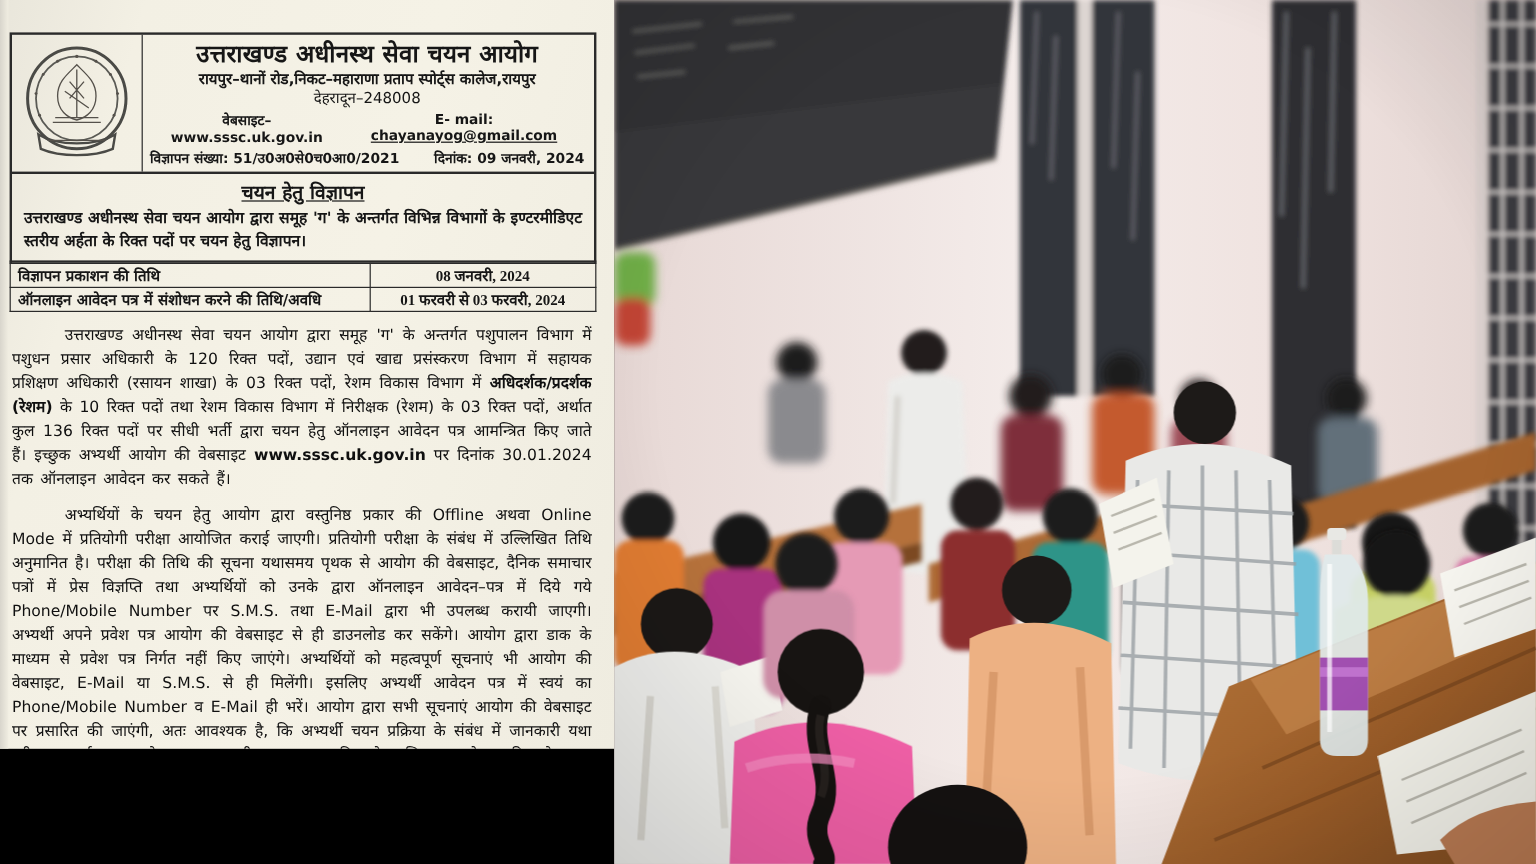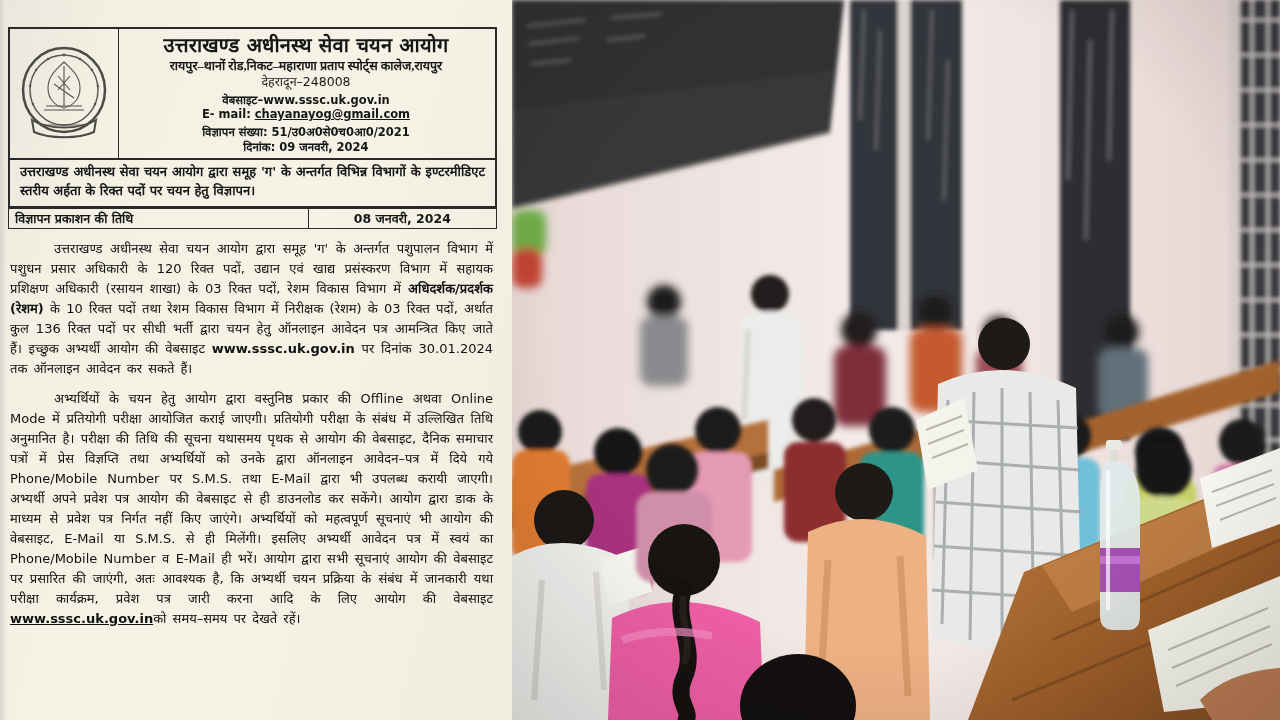--- a/index.html
+++ b/index.html
@@ -2,51 +2,51 @@
 <html><head>
 <meta charset="utf-8">
 <style>
   html,body{margin:0;padding:0;background:#000;}
   .stage{
     width:1280px;height:720px;display:flex;overflow:hidden;position:relative;
     font-family:"DejaVu Sans",sans-serif;
   }
   
   .doc-page{
-    width:512px;height:720px;flex:0 0 512px;position:relative;
+    width:512px;height:624px;flex:0 0 512px;position:relative;
     background:linear-gradient(105deg,#e9e6db 0%,#f3f0e4 18%,#f5f2e6 55%,#efece0 100%);
     color:#161616;overflow:hidden;
   }
   .doc-page::before{
     content:"";position:absolute;left:0;top:0;width:7px;height:100%;
     background:linear-gradient(90deg,#d8d5cc,#f0ede1);
   }
   .doc-inner{position:absolute;left:8px;top:27px;width:489px;}
   .hdr-box{
     border:2px solid #2a2a2a;display:flex;align-items:stretch;background:transparent;
   }
   .emblem-cell{width:108px;flex:0 0 108px;display:flex;align-items:center;justify-content:center;border-right:1.5px solid #2a2a2a;}
   .hdr-text{flex:1;padding:4px 6px 4px 4px;text-align:center;}
   .org-name{font-size:20px;font-weight:bold;letter-spacing:.2px;line-height:24px;}
-  .org-addr{font-size:12.5px;font-weight:bold;line-height:16px;margin-top:1px;font-family:Liberation Serif, serif;}
+  .org-addr{font-size:12.5px;font-weight:bold;line-height:16px;margin-top:1px;}
   .org-addr2{font-size:12.5px;font-weight:normal;line-height:15px;}
-  .hdr-row{display:flex;justify-content:space-between;font-size:11.5px;font-weight:bold;margin-top:3px;padding:0 2px;flex-direction:column;}
+  .hdr-row{display:flex;justify-content:space-between;font-size:11.5px;font-weight:bold;margin-top:3px;padding:0 2px;}
   .hdr-row .u{text-decoration:underline;}
   .title-box{
     border:2px solid #2a2a2a;border-top:none;padding:3px 10px 6px 10px;
   }
   .notice-title{text-align:center;font-size:16px;font-weight:bold;text-decoration:underline;margin:1px 0 3px 0;}
   .notice-intro{font-size:13px;font-weight:bold;line-height:18.5px;text-align:justify;}
   table.sched{border-collapse:collapse;width:100%;table-layout:fixed;padding-left:16px;}
   table.sched td{
     border:1.5px solid #2a2a2a;font-size:12.5px;font-weight:bold;
     padding:1.5px 6px;line-height:16px;white-space:nowrap;overflow:hidden;
   }
   td.t-label{width:62%;}
-  td.t-value{width:38%;text-align:center;}
+  td.t-value{width:38%;text-align:center;font-family:Liberation Serif, serif;}
   .paras{padding:10px 4px 0 2px;font-size:13px;line-height:20px;text-align:justify;color:#101010;}
   .paras p{margin:0 0 10px 0;text-indent:44px;word-spacing:2px;}
   .paras .b{font-weight:bold;}
   .paras .u{text-decoration:underline;}
   
   .photo{width:768px;height:720px;flex:0 0 768px;position:relative;background:#e9dbd8;}
   .photo svg{display:block;width:768px;height:720px;}
 </style>
 </head>
 <body>
@@ -90,28 +90,33 @@
             <span><span>E- mail: </span><span class="u">chayanayog@gmail.com</span></span>
           </div>
           <div class="hdr-row">
             <span>विज्ञापन संख्या: 51/उ0अ0से0च0आ0/2021</span>
             <span>दिनांक: 09 जनवरी, 2024</span>
           </div>
         </div>
       </div>
 
       <div class="title-box">
+        <div class="notice-title">चयन हेतु विज्ञापन</div>
         <div class="notice-intro">उत्तराखण्ड अधीनस्थ सेवा चयन आयोग द्वारा समूह 'ग' के अन्तर्गत विभिन्न विभागों के इण्टरमीडिएट स्तरीय अर्हता के रिक्त पदों पर चयन हेतु विज्ञापन।</div>
       </div>
 
       <table class="sched">
         <tbody>
             <tr>
               <td class="t-label">विज्ञापन प्रकाशन की तिथि</td>
               <td class="t-value">08 जनवरी, 2024</td>
+            </tr>
+            <tr>
+              <td class="t-label">ऑनलाइन आवेदन पत्र में संशोधन करने की तिथि/अवधि</td>
+              <td class="t-value">01 फरवरी से 03 फरवरी, 2024</td>
             </tr>
           </tbody>
       </table>
 
       <div class="paras">
         <p><span>उत्तराखण्ड अधीनस्थ सेवा चयन आयोग द्वारा समूह 'ग' के अन्तर्गत पशुपालन विभाग में पशुधन प्रसार अधिकारी के 120 रिक्त पदों, उद्यान एवं खाद्य प्रसंस्करण विभाग में सहायक प्रशिक्षण अधिकारी (रसायन शाखा) के 03 रिक्त पदों, रेशम विकास विभाग में </span><span class="b">अधिदर्शक/प्रदर्शक (रेशम)</span><span> के 10 रिक्त पदों तथा रेशम विकास विभाग में निरीक्षक (रेशम) के 03 रिक्त पदों, अर्थात कुल 136 रिक्त पदों पर सीधी भर्ती द्वारा चयन हेतु ऑनलाइन आवेदन पत्र आमन्त्रित किए जाते हैं। इच्छुक अभ्यर्थी आयोग की वेबसाइट </span><span class="b">www.sssc.uk.gov.in</span><span> पर दिनांक 30.01.2024 तक ऑनलाइन आवेदन कर सकते हैं।</span></p>
         <p><span>अभ्यर्थियों के चयन हेतु आयोग द्वारा वस्तुनिष्ठ प्रकार की Offline अथवा Online Mode में प्रतियोगी परीक्षा आयोजित कराई जाएगी। प्रतियोगी परीक्षा के संबंध में उल्लिखित तिथि अनुमानित है। परीक्षा की तिथि की सूचना यथासमय पृथक से आयोग की वेबसाइट, दैनिक समाचार पत्रों में प्रेस विज्ञप्ति तथा अभ्यर्थियों को उनके द्वारा ऑनलाइन आवेदन–पत्र में दिये गये Phone/Mobile Number पर S.M.S. तथा E-Mail द्वारा भी उपलब्ध करायी जाएगी। अभ्यर्थी अपने प्रवेश पत्र आयोग की वेबसाइट से ही डाउनलोड कर सकेंगे। आयोग द्वारा डाक के माध्यम से प्रवेश पत्र निर्गत नहीं किए जाएंगे। अभ्यर्थियों को महत्वपूर्ण सूचनाएं भी आयोग की वेबसाइट, E-Mail या S.M.S. से ही मिलेंगी। इसलिए अभ्यर्थी आवेदन पत्र में स्वयं का Phone/Mobile Number व E-Mail ही भरें। आयोग द्वारा सभी सूचनाएं आयोग की वेबसाइट पर प्रसारित की जाएंगी, अतः आवश्यक है, कि अभ्यर्थी चयन प्रक्रिया के संबंध में जानकारी यथा परीक्षा कार्यक्रम, प्रवेश पत्र जारी करना आदि के लिए आयोग की वेबसाइट </span><span class="b u">www.sssc.uk.gov.in</span><span>को समय–समय पर देखते रहें।</span></p>
       </div>
 
     </div>

